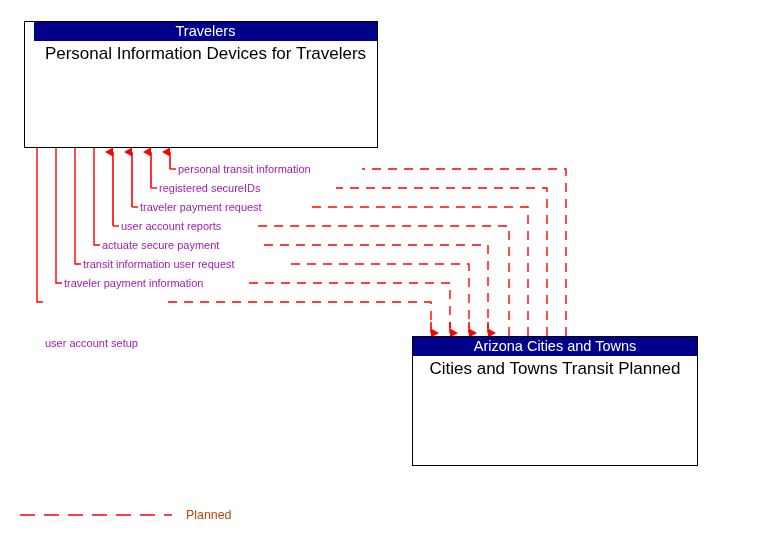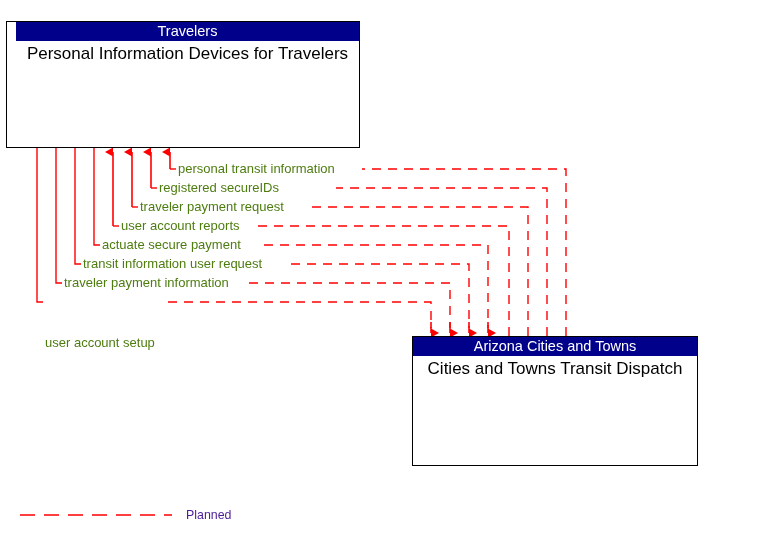--- a/index.html
+++ b/index.html
@@ -37,43 +37,43 @@
     overflow: hidden;
   }
   .box-body {
     color: #000000;
     font-size: 17px;
     line-height: 19px;
     text-align: center;
     padding-top: 3px;
   }
   #box-travelers {
-    left: 6px;
+    left: 24px;
     top: 21px;
     width: 354px;
     height: 127px;
     padding-left: 9px;
   }
   #box-arizona {
     left: 412px;
     top: 336px;
     width: 286px;
     height: 130px;
   }
   .flow-label {
     position: absolute;
-    color: #4d7c0f;
-    font-size: 13px;
+    color: #a21caf;
+    font-size: 11px;
     line-height: 14px;
     white-space: nowrap;
     text-align: right;
   }
   .legend-label {
     position: absolute;
-    color: #4c1d95;
+    color: #c2410c;
     font-size: 12.4px;
     line-height: 14px;
     white-space: nowrap;
     left: 186px;
     top: 508px;
   }
 </style>
 </head>
 <body>
 
@@ -141,21 +141,21 @@
   </g>
 </svg>
 
 <div class="box" id="box-travelers">
   <div class="box-header">Travelers</div>
   <div class="box-body">Personal Information Devices for Travelers</div>
 </div>
 
 <div class="box" id="box-arizona">
   <div class="box-header">Arizona Cities and Towns</div>
-  <div class="box-body">Cities and Towns Transit Dispatch</div>
+  <div class="box-body">Cities and Towns Transit Planned</div>
 </div>
 
 <div class="flow-label" style="left:178px; top:162px;">personal transit information</div>
 
 <div class="flow-label" style="left:159px; top:181px;">registered secureIDs</div>
 
 <div class="flow-label" style="left:140px; top:200px;">traveler payment request</div>
 
 <div class="flow-label" style="left:121px; top:219px;">user account reports</div>
 

